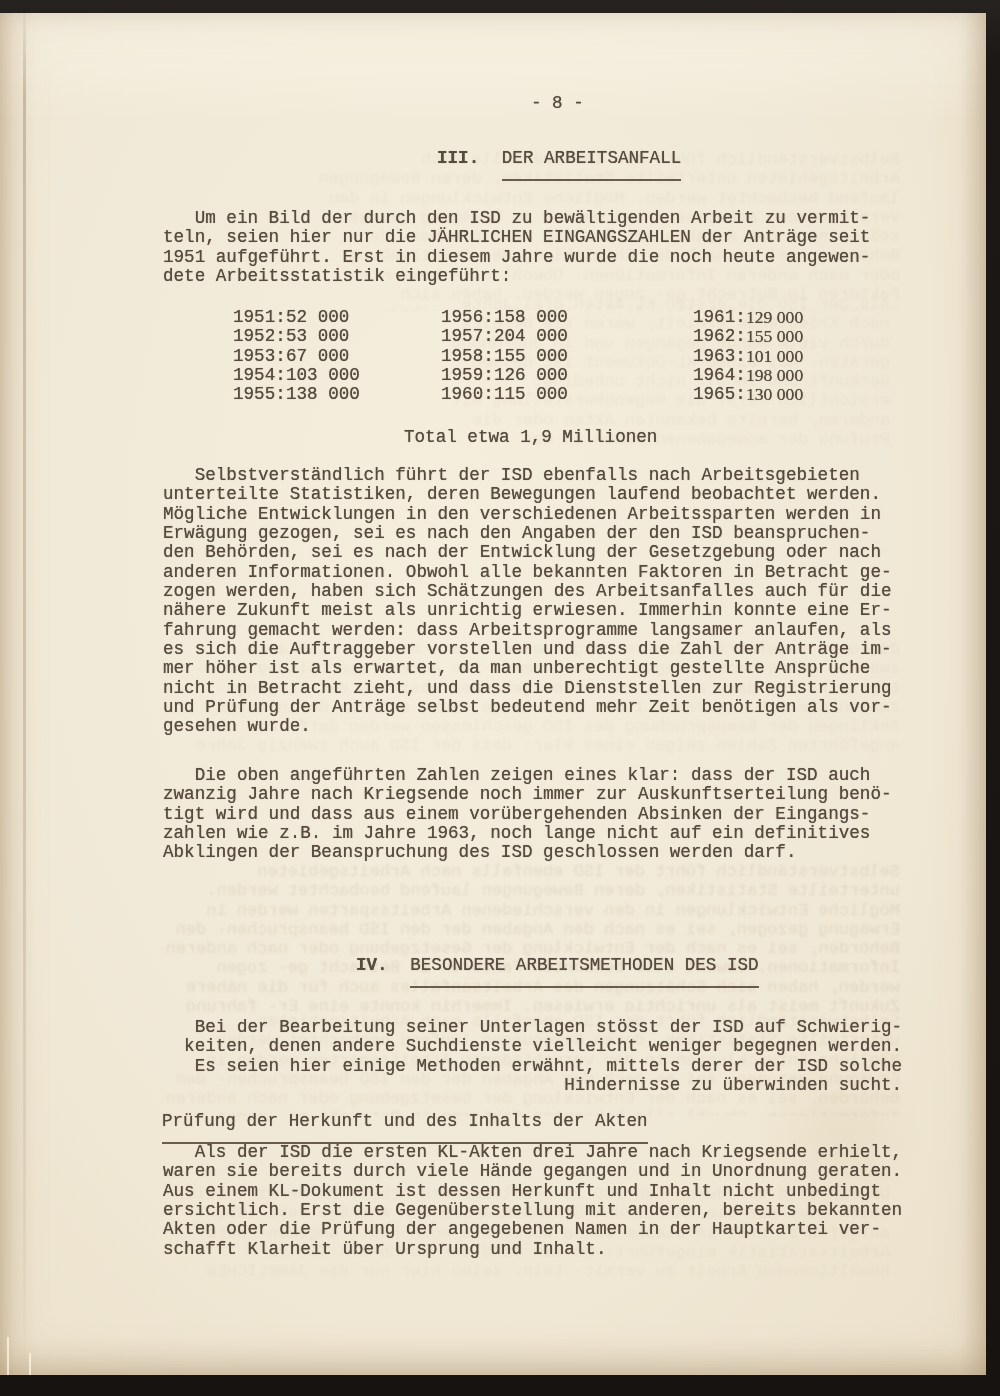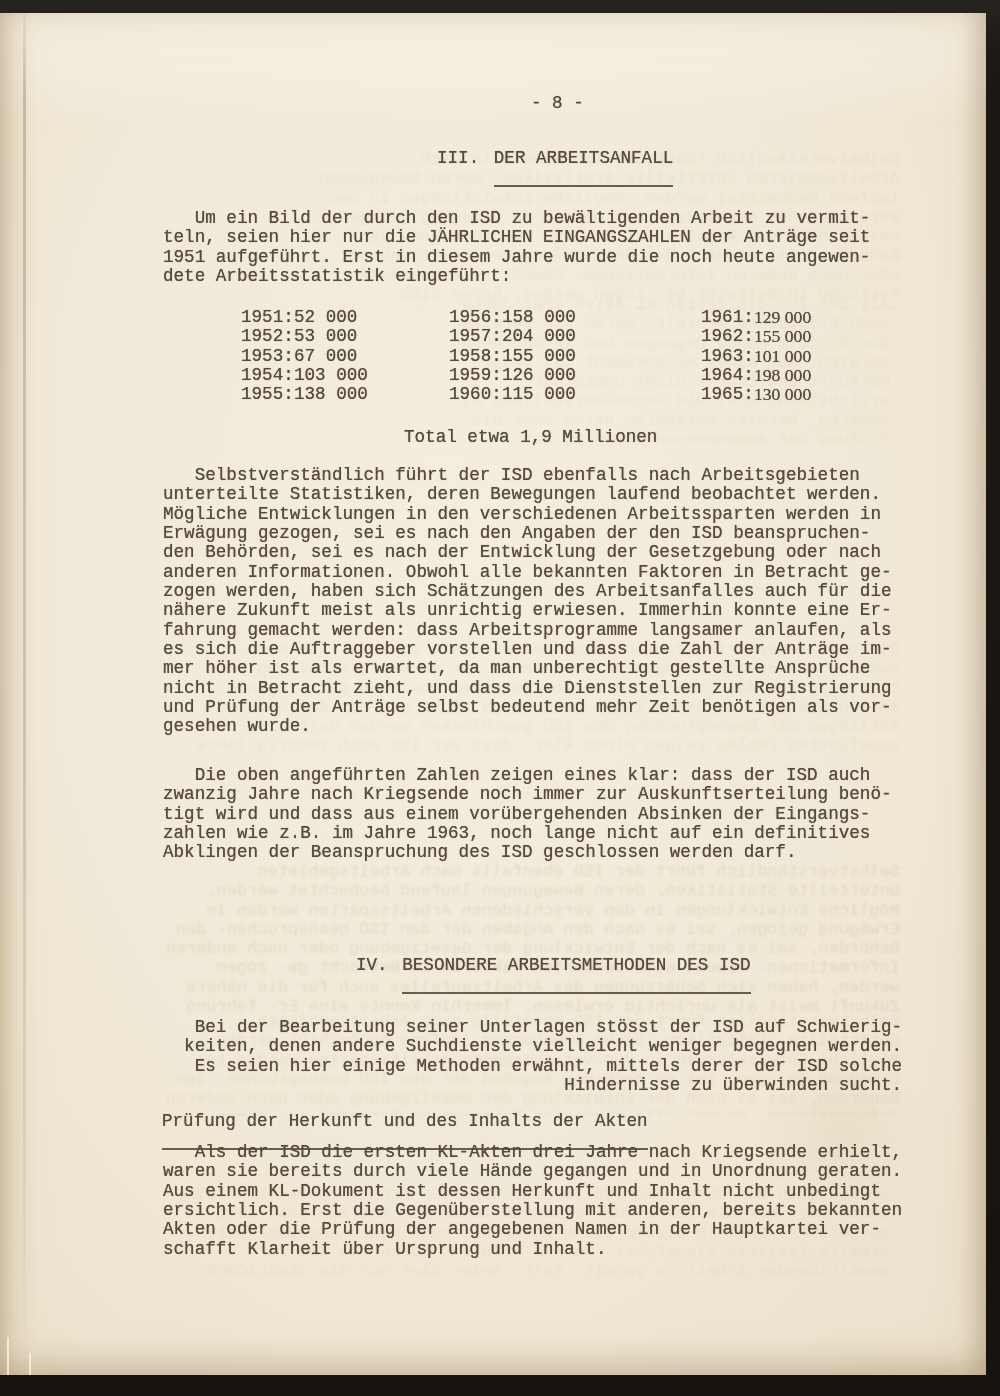--- a/index.html
+++ b/index.html
@@ -29,28 +29,28 @@
   }
   .page-edge-a { left:7px;  height:38px; }
   .page-edge-b { left:29px; height:22px; }
   .content {
     position:absolute; inset:0;
     color:#574b3f;
     font-size:17.6px; line-height:19.35px;
     text-shadow: 0 0 0.7px rgba(86,73,60,0.85);
   }
   .block { position:absolute; white-space:pre; }
-  .u { border-bottom:2px solid rgba(88,73,58,0.88); padding-bottom:17px; }
-  .hprefix { margin-right:4px; }
+  .u { border-bottom:2px solid rgba(88,73,58,0.88); padding-bottom:11px; }
+  .hprefix { margin-right:12px;font-weight:bold; }
   .stats { position:absolute; left:163px; top:308px; width:740px; height:100px; }
   .scol { position:absolute; top:0; }
   .scol.c1 { left:70px; }
   .scol.c2 { left:278px; }
   .scol.c3 { left:530px; }
-  .trow { display:flex; line-height:19.35px;margin-left:8px; }
+  .trow { display:flex; line-height:19.35px; }
   .tyear { display:inline-block; width:53px; }
   .tval  { display:inline-block; text-align:left; }
   .c1 .tval, .c2 .tval { width:94px; }
   .c3 .tval { width:85px;font-family:Liberation Serif, serif; }
   .ghost {
     position:absolute; overflow:hidden;
     color:#6e5b42; font-size:17px; line-height:19.3px;
     white-space:normal; word-break:break-word;
     transform:scaleX(-1);
     filter:blur(1.2px);

